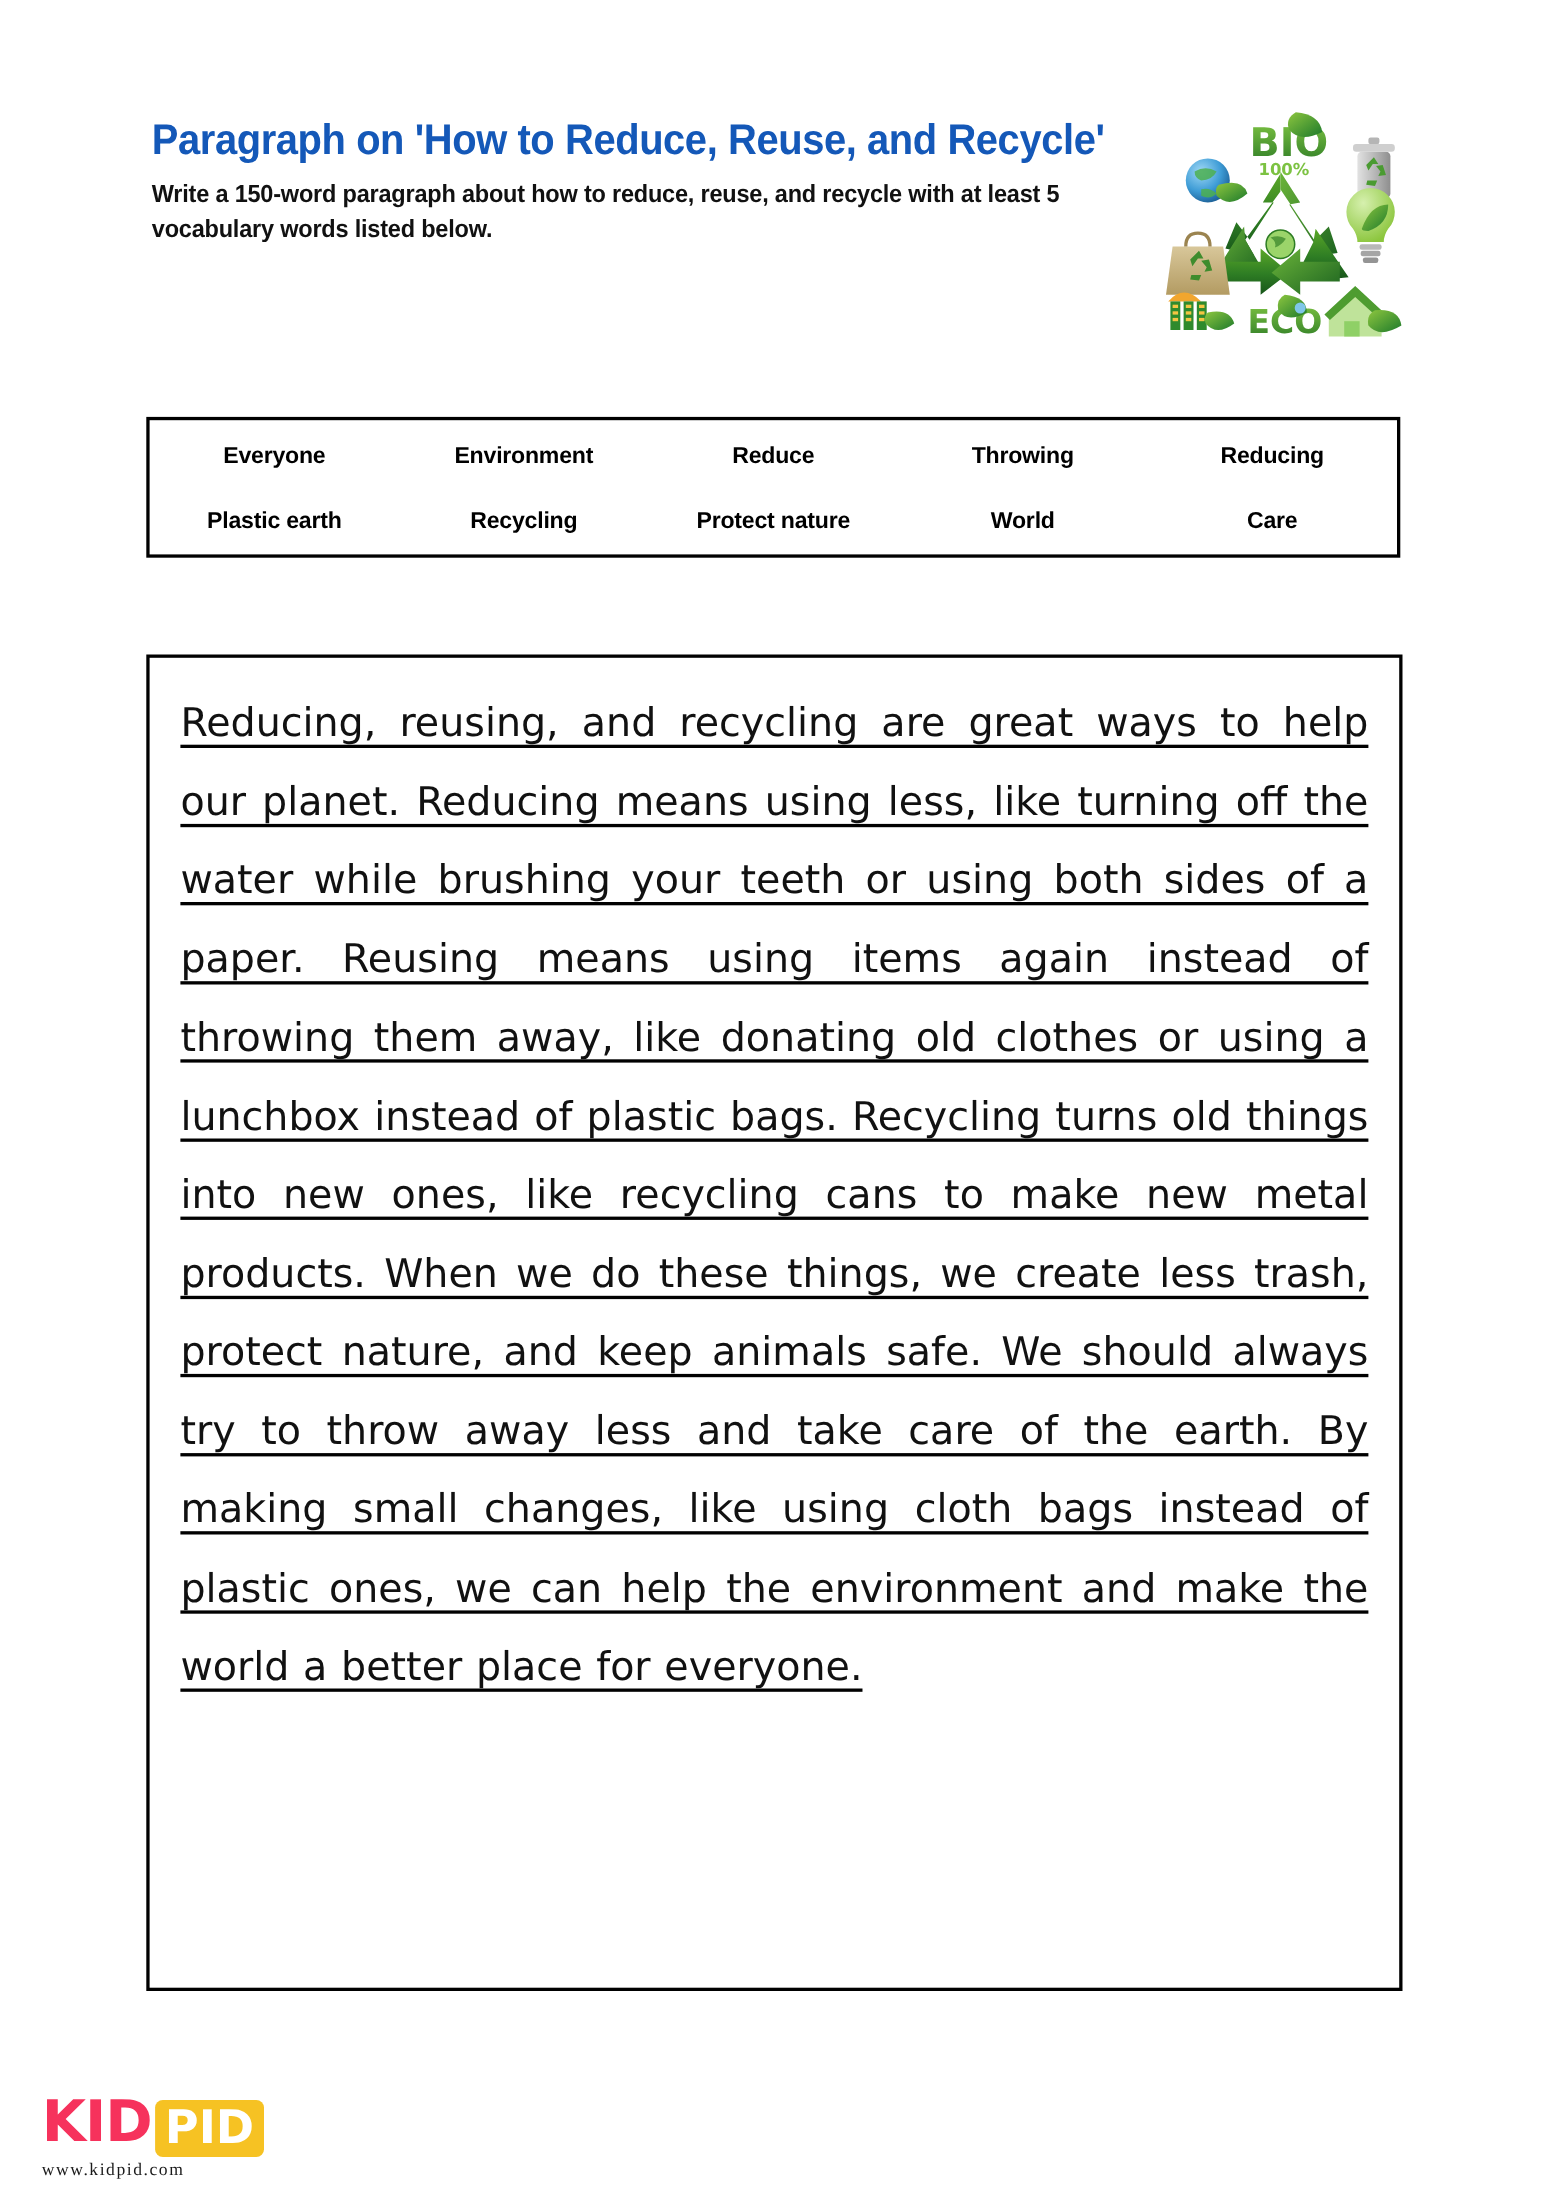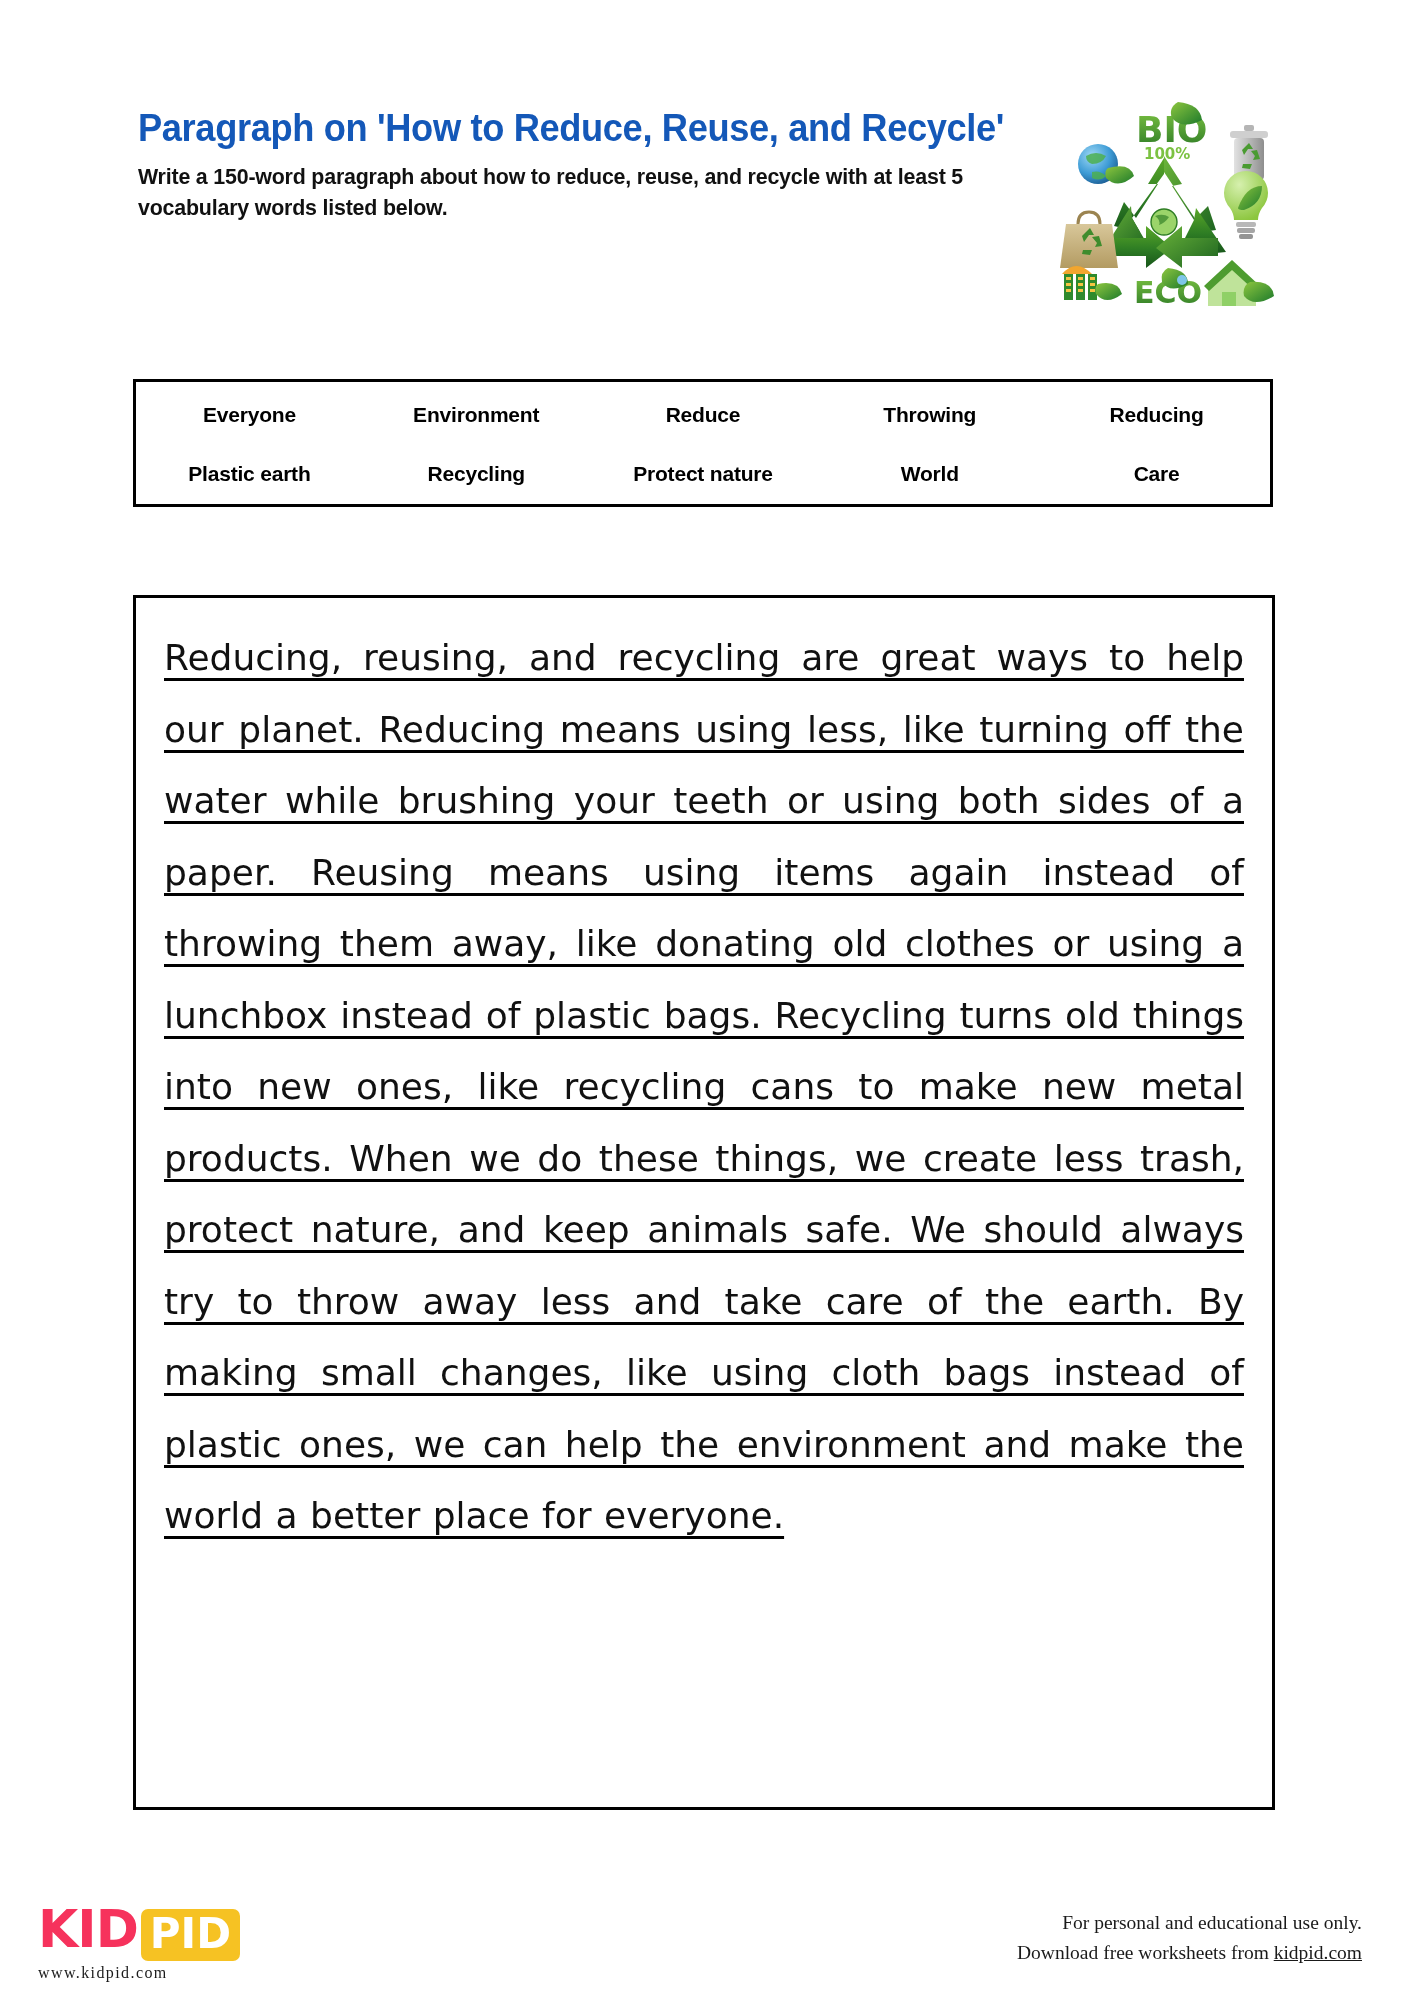--- a/index.html
+++ b/index.html
@@ -347,17 +347,13 @@
   <div class="logo-wrap">
     <div class="logo-row">
       <span class="logo-kid">KID</span>
       <span class="logo-pid-box">
         <span class="logo-pid">PID</span>
       </span>
     </div>
     <div class="logo-url">www.kidpid.com</div>
   </div>
 
-  <div class="footer-right">
-    <div>For personal and educational use only.</div>
-    <div><span>Download free worksheets from </span><span class="footer-link">kidpid.com</span></div>
-  </div>
 </div>
 
 </body></html>

